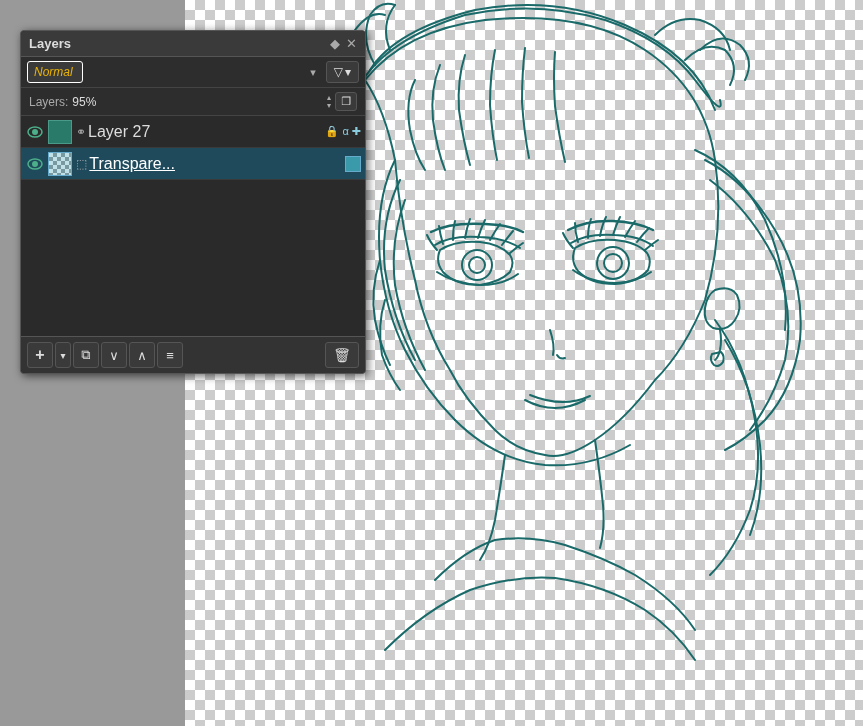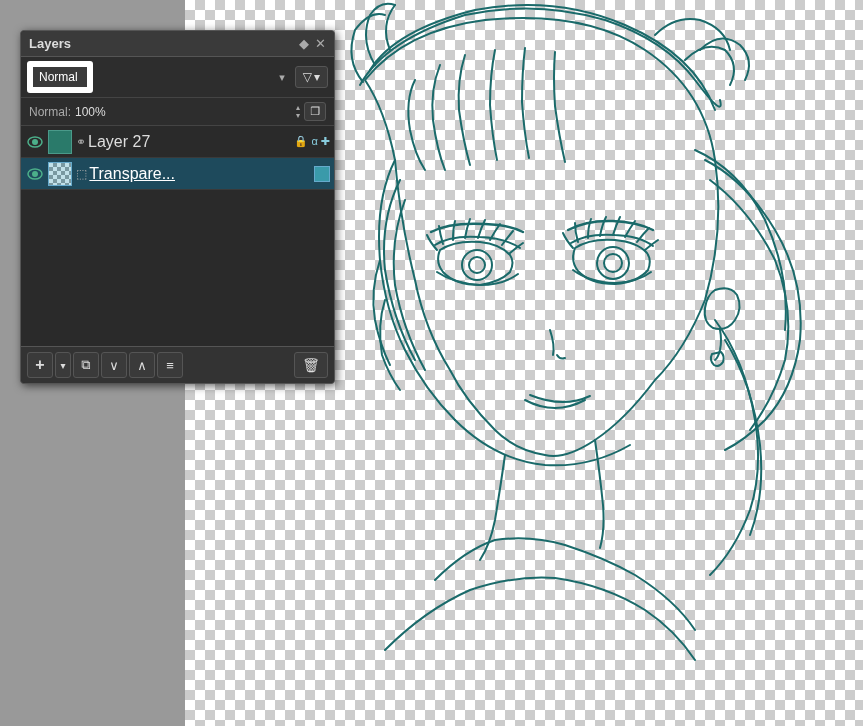--- a/index.html
+++ b/index.html
@@ -46,21 +46,21 @@
       width: 678px;
       height: 726px;
       pointer-events: none;
     }
 
     
     #layers-panel {
       position: absolute;
       top: 30px;
       left: 20px;
-      width: 315px;
+      width: 346px;
       background: #2d2d2d;
       border: 1px solid #555;
       border-radius: 4px;
       box-shadow: 2px 2px 8px rgba(0,0,0,0.6);
     }
 
     .panel-titlebar {
       background: #3a3a3a;
       display: flex;
       align-items: center;
@@ -91,26 +91,27 @@
       display: flex;
       align-items: center;
       padding: 4px 6px;
       border-bottom: 1px solid #444;
       gap: 4px;
     }
 
     .blend-mode-select {
       flex: 1;
       background: #3a3a3a;
-      color: #ffffff;
-      border: 6px solid #ffffff;
+      color: #eab308;
+      border: 1px solid #ffffff;
       border-radius: 3px;
       padding: 3px 6px;
       font-size: 12px;
       appearance: none;
+      font-style: italic;
       -webkit-appearance: none;
     }
 
     .filter-btn {
       background: #3a3a3a;
       border: 1px solid #555;
       border-radius: 3px;
       padding: 3px 7px;
       color: #ddd;
       cursor: pointer;
@@ -397,22 +398,22 @@
         <option>Overlay</option>
       </select>
     </div>
     <button class="filter-btn">
       <span>▽</span>
       <span>▾</span>
     </button>
   </div>
 
   <div class="opacity-row">
-    <span class="opacity-label">Normal:</span>
-    <span class="opacity-value">100%</span>
+    <span class="opacity-label">Layers:</span>
+    <span class="opacity-value">95%</span>
     <div class="opacity-arrows">
       <span>▴</span>
       <span>▾</span>
     </div>
     <button class="opacity-copy-btn">❐</button>
   </div>
 
   <div class="layers-list">
 
     <div class="layer-row">

